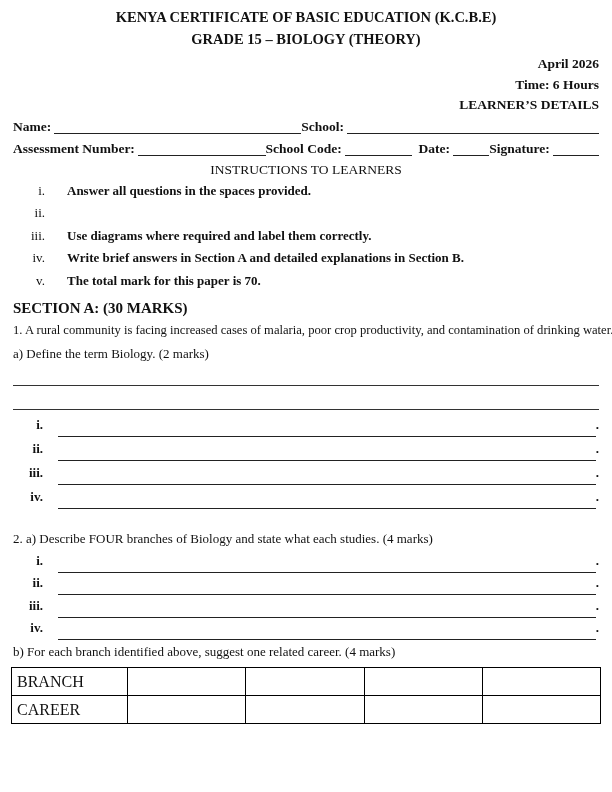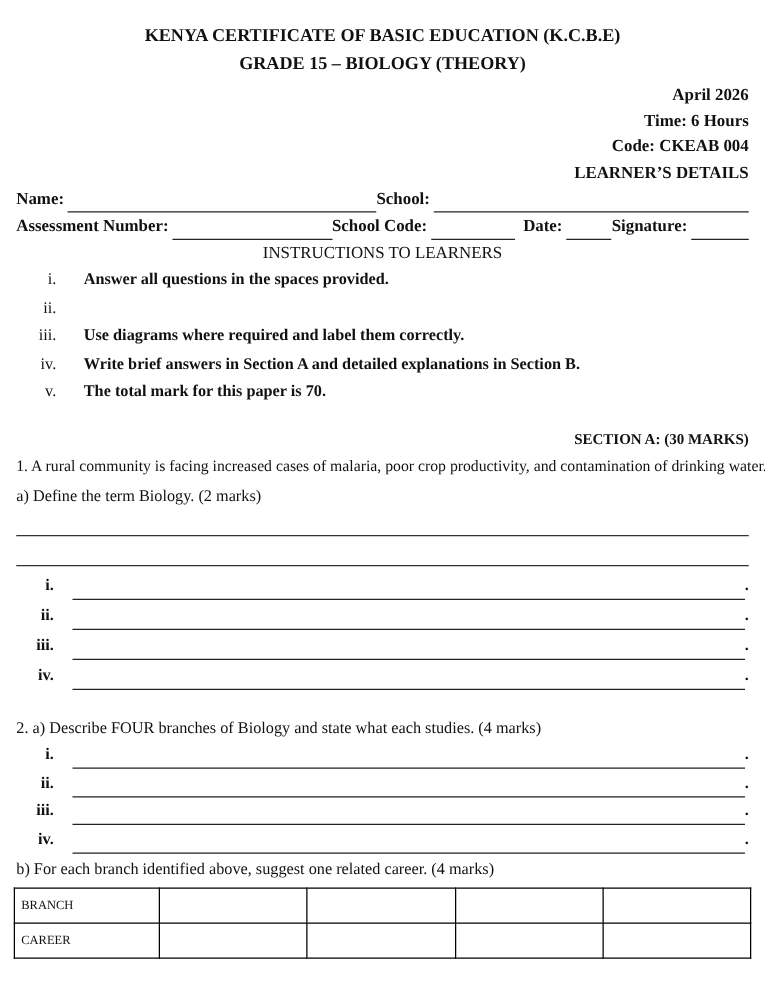--- a/index.html
+++ b/index.html
@@ -5,73 +5,72 @@
   html,body { margin:0; padding:0; background:#e9e9e9; }
   .page {
     position:relative;
     width:612px; height:792px;
     margin:0 auto;
     background:#ffffff;
     color:#111;
     font-family:"Liberation Serif","DejaVu Serif",serif;
     font-size:13px;
     box-sizing:border-box;
-    padding:18px 13px 0 13px;
+    padding:6px 13px 0 13px;
     overflow:hidden;
   }
   .doc-title { text-align:center; font-weight:bold; font-size:14.5px; line-height:22px; }
   .center-block { margin-top:4px; text-align:right; font-weight:bold; font-size:13.5px; }
   .center-block div { line-height:20.5px; }
 
-  .details-row { display:flex; align-items:flex-end; line-height:22px; font-size:13.5px; height:22px; }
+  .details-row { display:flex; align-items:flex-start; line-height:22px; font-size:13.5px; height:22px; }
   .details-row .lbl { font-weight:bold; white-space:nowrap; }
   .fill { border-bottom:1px solid #222; height:17px; }
   .f-name   { flex:242; margin-left:3px; }
   .f-school { flex:247; margin-left:3px; }
   .f-assess { flex:130; margin-left:3px; }
   .f-scode  { flex:68;  margin-left:3px; margin-right:7px; }
   .f-date   { flex:37;  margin-left:3px; }
   .f-sig    { flex:47;  margin-left:3px; }
 
   .instr-heading { text-align:center; font-weight:normal; font-size:13.5px; line-height:20px; }
   .instr-list { }
   .instr-item { display:flex; line-height:22.5px; }
   .instr-item .inum { flex:none; width:32px; text-align:right; }
   .instr-item .itext { margin-left:22px;font-weight:bold; }
 
-  .section-heading { font-weight:bold; font-size:12px; line-height:22px; margin-top:15px;text-align:right; }
+  .section-heading { font-weight:bold; font-size:15px; line-height:22px; margin-top:5px; }
   .q { margin:0; line-height:23px; }
   .nowrap { white-space:nowrap; font-size:12.6px; }
 
   .rule-row { height:24px; }
   .rule-row .rule-full { display:block; height:20px; border-bottom:1px solid #333; }
 
   .ans-line { display:flex; align-items:flex-end; height:24px; }
   .ans-line .rn { flex:none; width:30px; text-align:right; font-weight:bold; line-height:24px; }
   .ans-line .rule { flex:1; height:19px; border-bottom:1px solid #222; margin-left:15px; }
   .ans-line .dot { line-height:24px; font-weight:bold; }
   .ans-list.tight .ans-line { height:22.5px; }
   .q2a { margin-top:18px; }
 
   .bc-table { border-collapse:collapse; width:calc(100% + 4px); margin-left:-2px; margin-top:4px; table-layout:fixed; }
-  .bc-table td { border:1px solid #000; height:25px; font-size:10px; padding:1px 5px; vertical-align:middle;margin-left:29px; }
+  .bc-table td { border:1px solid #000; height:25px; font-size:16px; padding:1px 5px; vertical-align:middle;margin-left:29px; }
   .bc-table col.c0 { width:116px; }
 </style>
 </head>
 <body>
 
 <div class="page">
 
   <div class="doc-title">KENYA CERTIFICATE OF BASIC EDUCATION (K.C.B.E)</div>
   <div class="doc-title">GRADE 15 – BIOLOGY (THEORY)</div>
 
   <div class="center-block">
     <div>April 2026</div>
     <div>Time: 6 Hours</div>
-    <div>Code: CKEAB 004</div>
     <div>LEARNER’S DETAILS</div>
   </div>
 
   <div class="details-row">
     <span class="lbl">Name:</span>
     <span class="fill f-name"></span>
     <span class="lbl">School:</span>
     <span class="fill f-school"></span>
   </div>
   <div class="details-row">

